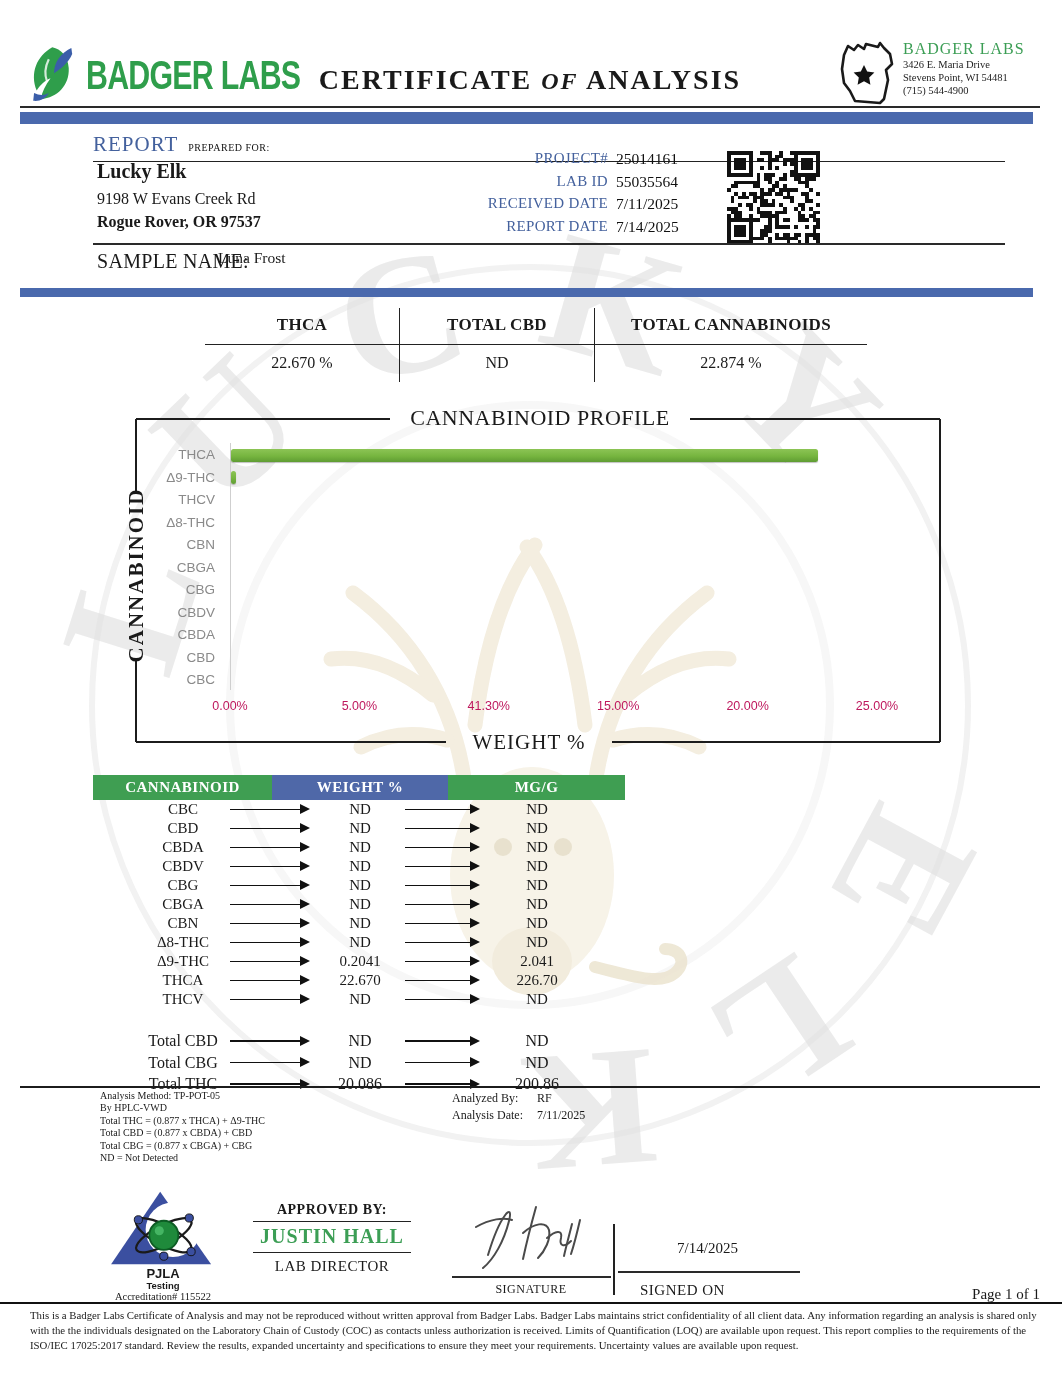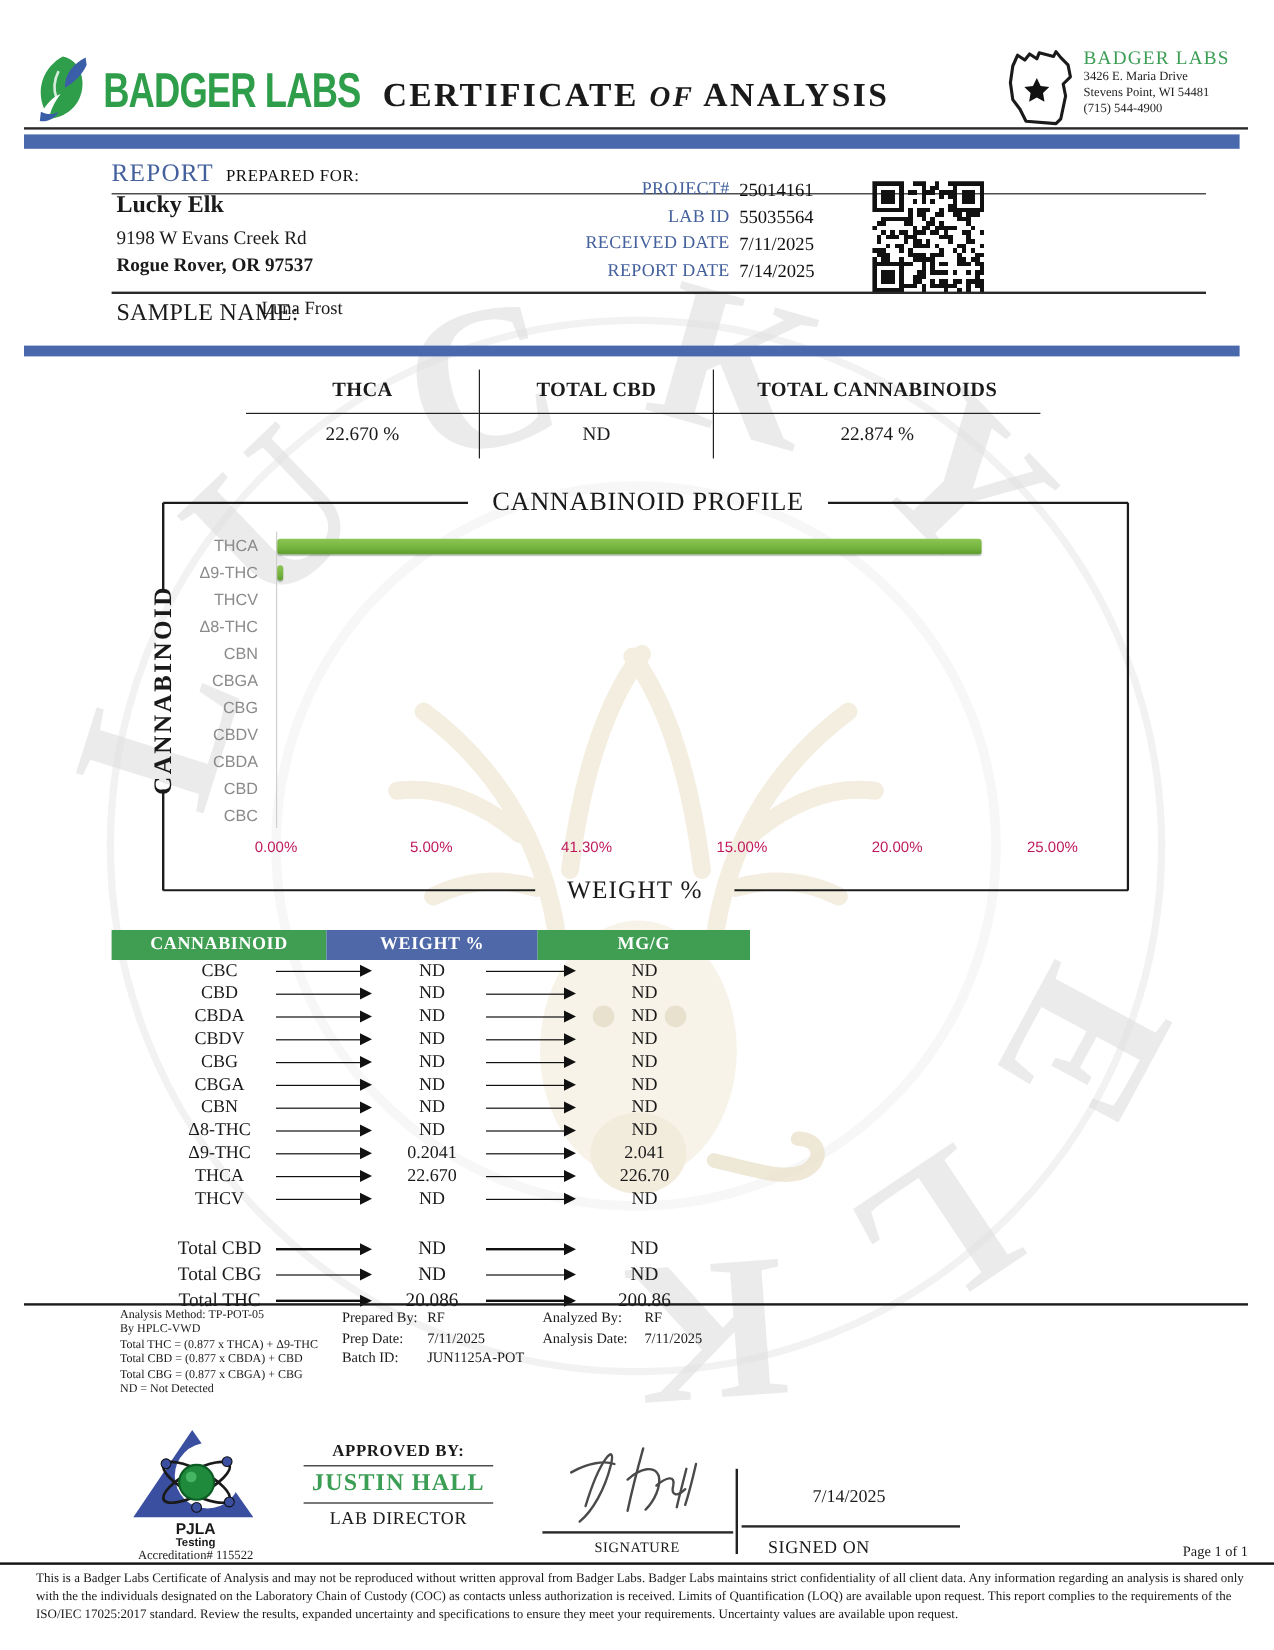--- a/index.html
+++ b/index.html
@@ -17,21 +17,21 @@
   .doc-title .of{font-size:24px;font-style:italic;}
   .wi-icon{left:834px;top:38px;width:64px;height:72px;}
   .lab-block{left:903px;top:42px;line-height:13px;}
   .lab-name{font-size:16px;color:#3c9e55;letter-spacing:1px;margin-bottom:3px;}
   .lab-addr{font-size:10.5px;color:#222;}
   .hairline{background:#2a2a2a;height:1.5px;}
   .blue-bar{background:#4a69ad;}
   
   .report-row{left:93px;top:132px;width:912px;border-bottom:1.6px solid #222;padding-bottom:4px;}
   .report-word{font-size:21px;color:#44619d;letter-spacing:1px;}
-  .prepared-word{font-size:14px;color:#111;letter-spacing:.5px;margin-left:6px;}
+  .prepared-word{font-size:10px;color:#111;letter-spacing:.5px;margin-left:6px;}
   .client-name{left:97px;top:160px;font-size:20px;font-weight:700;}
   .client-addr{left:97px;font-size:16px;}
   #report-fields{left:393px;top:150px;width:330px;height:100px;}
   .field-row{position:absolute;left:0;width:330px;height:22px;}
   .field-label{position:absolute;left:0;width:215px;text-align:right;color:#44619d;font-size:15px;letter-spacing:.3px;}
   .field-value{position:absolute;left:223px;font-size:15.5px;color:#111;}
   .rule2{left:93px;top:243px;width:912px;}
   .sample-label{left:97px;top:250px;font-size:20px;letter-spacing:.3px;}
   .sample-value{left:218px;top:249px;font-size:15.5px;}
   
@@ -91,21 +91,21 @@
   .approver{font-size:20px;font-weight:700;color:#3c9e55;letter-spacing:1px;padding:3px 0 4px;border-bottom:1.6px solid #222;}
   .approver-title{font-size:15px;letter-spacing:.5px;padding-top:5px;}
   .sig-svg{left:450px;top:1193px;width:160px;height:80px;}
   .sig-line{left:452px;top:1276px;width:159px;}
   .sig-label{left:456px;top:1282px;width:150px;text-align:center;font-size:12px;letter-spacing:.5px;}
   .vline{left:613px;top:1224px;width:1.6px;height:71px;background:#222;}
   .signed-date{left:640px;top:1240px;width:135px;text-align:center;font-size:15px;}
   .date-line{left:618px;top:1271px;width:182px;}
   .signed-on{left:640px;top:1282px;width:135px;text-align:left;font-size:15px;letter-spacing:.5px;}
   
-  .page-label{left:940px;top:1286px;width:100px;text-align:right;font-size:12px;}
+  .page-label{left:940px;top:1286px;width:100px;text-align:right;font-size:15px;}
   .footer-line{left:0;top:1302px;width:1062px;height:2px;background:#111;}
   .disclaimer{left:30px;top:1308px;width:1008px;font-size:10.8px;line-height:1.38;}
 </style>
 </head>
 <body>
 
 <div class="page">
 
   <svg class="watermark" viewBox="0 0 990 960">
     <defs>
@@ -662,28 +662,20 @@
     <div class="abs table-bottom"></div>
 
     <div class="abs" id="method-lines">
         <div class="mline">Analysis Method: TP-POT-05</div>
         <div class="mline">By HPLC-VWD</div>
         <div class="mline">Total THC = (0.877 x  THCA) + Δ9-THC</div>
         <div class="mline">Total CBD = (0.877 x  CBDA) + CBD</div>
         <div class="mline">Total CBG = (0.877 x  CBGA) + CBG</div>
         <div class="mline">ND = Not Detected</div>
       </div>
-    <div class="abs note-col nc2">
-      <div><span class="nlab">Prepared By:</span>
-           <span>RF</span></div>
-      <div><span class="nlab">Prep Date:</span>
-           <span>7/11/2025</span></div>
-      <div><span class="nlab">Batch ID:</span>
-           <span>JUN1125A-POT</span></div>
-    </div>
     <div class="abs note-col nc3">
       <div><span class="nlab">Analyzed By:</span>
            <span>RF</span></div>
       <div><span class="nlab">Analysis Date:</span>
            <span>7/11/2025</span></div>
     </div>
 
     <svg class="abs pjla-svg" viewBox="0 0 120 88">
       <path d="M58,4 L114,84 L4,84 Z" fill="#3b4fa0"></path>
       <circle cx="72" cy="46" r="30" fill="#ffffff"></circle>

